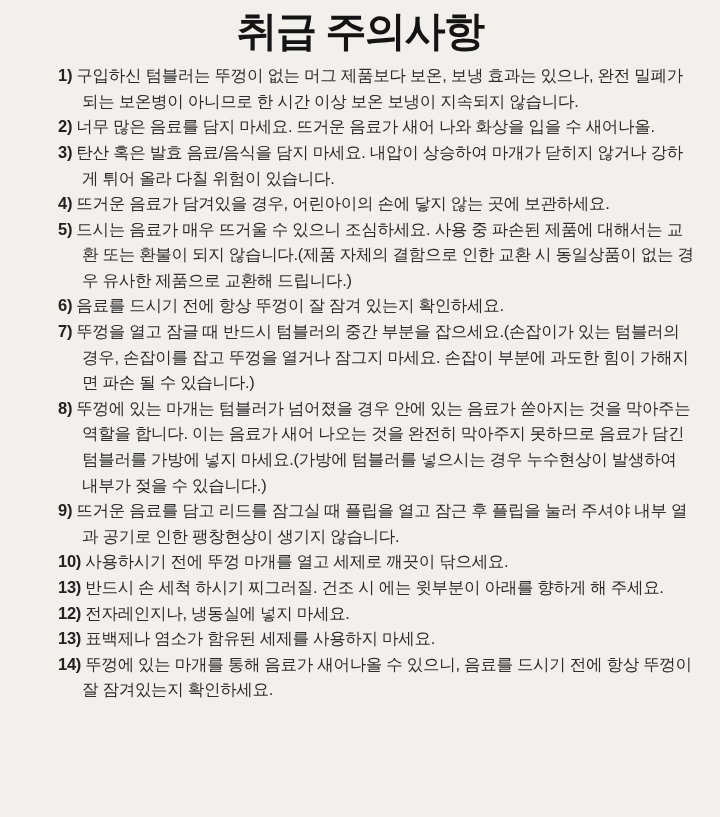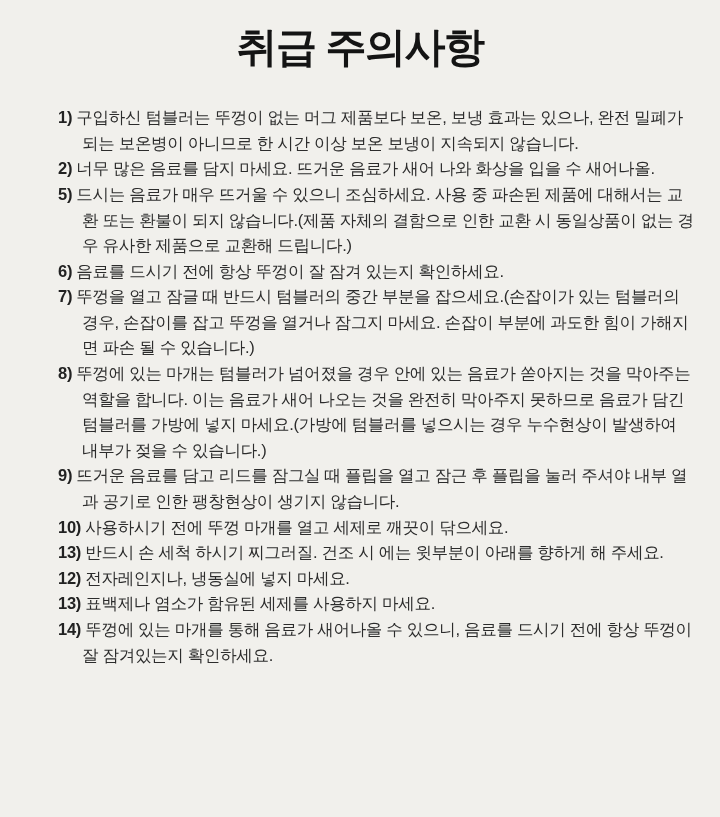--- a/index.html
+++ b/index.html
@@ -7,31 +7,31 @@
     padding: 0;
   }
   body {
     width: 720px;
     height: 817px;
     background: #f1f0ec;
     overflow: hidden;
     font-family: "Liberation Sans", "DejaVu Sans", sans-serif;
   }
   .page-title {
-    margin: 16px;
+    margin: 0;
     padding-top: 8px;
     text-align: center;
     font-size: 41px;
     font-weight: 800;
     letter-spacing: -1.5px;
     color: #141414;
     line-height: 1.15;
   }
   .precautions-list {
-    margin-top: 34px;
+    margin-top: 8px;
     padding-left: 58px;
     padding-right: 26px;
     color: #2c2c2c;
     font-size: 16.5px;
     line-height: 25.6px;
     letter-spacing: -0.3px;
   }
   .item {
     padding-left: 24px;
     text-indent: -24px;
@@ -45,20 +45,22 @@
   }
 </style>
 </head>
 <body style="background: rgb(241, 240, 236);">
 
 <h1 class="page-title">취급 주의사항</h1>
 
 <div class="precautions-list" style="color: rgb(44, 44, 44);">
     <div class="item"><span class="num">1)</span><span class="txt"> 구입하신 텀블러는 뚜껑이 없는 머그 제품보다 보온, 보냉 효과는 있으나, 완전 밀폐가 되는 보온병이 아니므로 한 시간 이상 보온 보냉이 지속되지 않습니다.</span></div>
     <div class="item"><span class="num">2)</span><span class="txt"> 너무 많은 음료를 담지 마세요. 뜨거운 음료가 새어 나와 화상을 입을 수 새어나올.</span></div>
+    <div class="item"><span class="num">3)</span><span class="txt"> 탄산 혹은 발효 음료/음식을 담지 마세요. 내압이 상승하여 마개가 닫히지 않거나 강하게 튀어 올라 다칠 위험이 있습니다.</span></div>
+    <div class="item"><span class="num">4)</span><span class="txt"> 뜨거운 음료가 담겨있을 경우, 어린아이의 손에 닿지 않는 곳에 보관하세요.</span></div>
     <div class="item"><span class="num">5)</span><span class="txt"> 드시는 음료가 매우 뜨거울 수 있으니 조심하세요. 사용 중 파손된 제품에 대해서는 교환 또는 환불이 되지 않습니다.(제품 자체의 결함으로 인한 교환 시 동일상품이 없는 경우 유사한 제품으로 교환해 드립니다.)</span></div>
     <div class="item"><span class="num">6)</span><span class="txt"> 음료를 드시기 전에 항상 뚜껑이 잘 잠겨 있는지 확인하세요.</span></div>
     <div class="item"><span class="num">7)</span><span class="txt"> 뚜껑을 열고 잠글 때 반드시 텀블러의 중간 부분을 잡으세요.(손잡이가 있는 텀블러의 경우, 손잡이를 잡고 뚜껑을 열거나 잠그지 마세요. 손잡이 부분에 과도한 힘이 가해지면 파손 될 수 있습니다.)</span></div>
     <div class="item"><span class="num">8)</span><span class="txt"> 뚜껑에 있는 마개는 텀블러가 넘어졌을 경우 안에 있는 음료가 쏟아지는 것을 막아주는 역할을 합니다. 이는 음료가 새어 나오는 것을 완전히 막아주지 못하므로 음료가 담긴 텀블러를 가방에 넣지 마세요.(가방에 텀블러를 넣으시는 경우 누수현상이 발생하여 내부가 젖을 수 있습니다.)</span></div>
     <div class="item"><span class="num">9)</span><span class="txt"> 뜨거운 음료를 담고 리드를 잠그실 때 플립을 열고 잠근 후 플립을 눌러 주셔야 내부 열과 공기로 인한 팽창현상이 생기지 않습니다.</span></div>
     <div class="item"><span class="num">10)</span><span class="txt"> 사용하시기 전에 뚜껑 마개를 열고 세제로 깨끗이 닦으세요.</span></div>
     <div class="item"><span class="num">13)</span><span class="txt"> 반드시 손 세척 하시기 찌그러질. 건조 시 에는 윗부분이 아래를 향하게 해 주세요.</span></div>
     <div class="item"><span class="num">12)</span><span class="txt"> 전자레인지나, 냉동실에 넣지 마세요.</span></div>
     <div class="item"><span class="num">13)</span><span class="txt"> 표백제나 염소가 함유된 세제를 사용하지 마세요.</span></div>
     <div class="item"><span class="num">14)</span><span class="txt"> 뚜껑에 있는 마개를 통해 음료가 새어나올 수 있으니, 음료를 드시기 전에 항상 뚜껑이 잘 잠겨있는지 확인하세요.</span></div>

